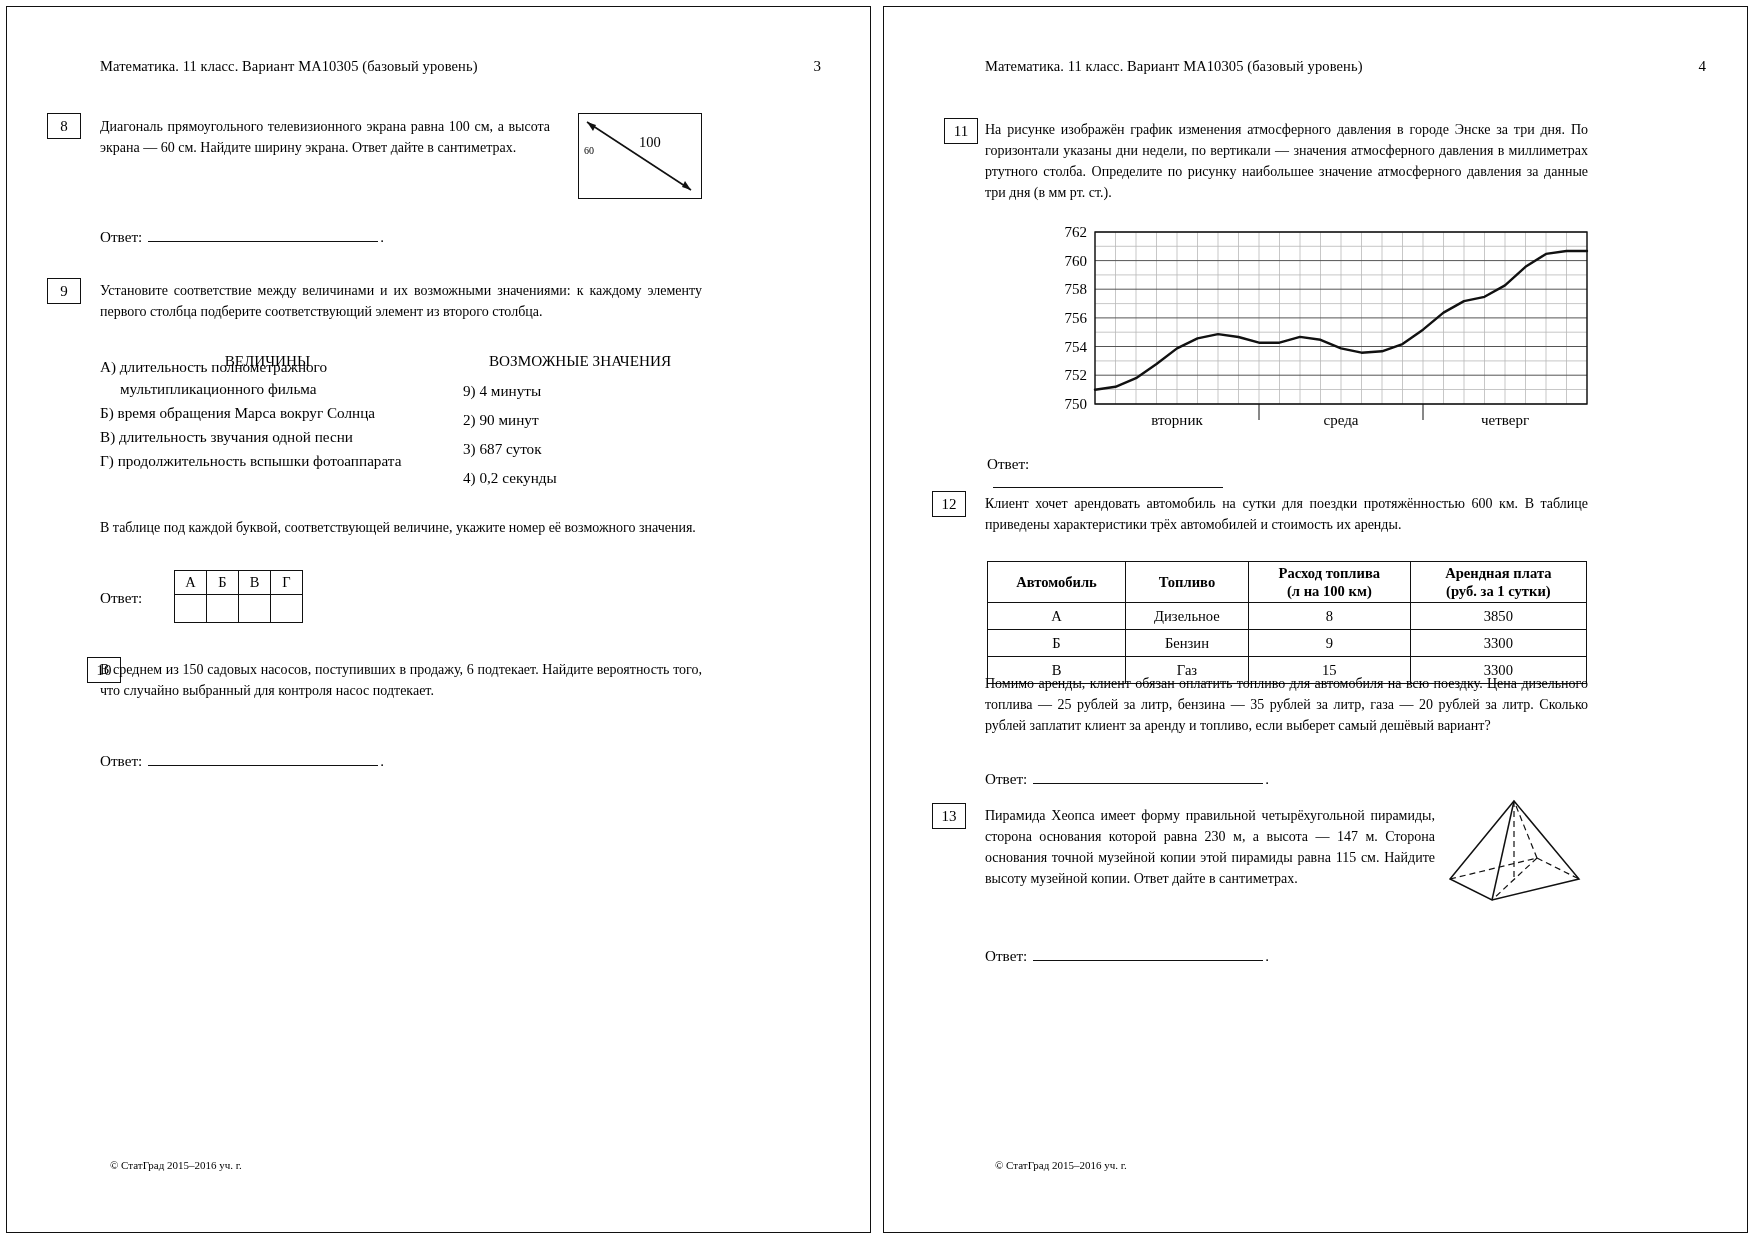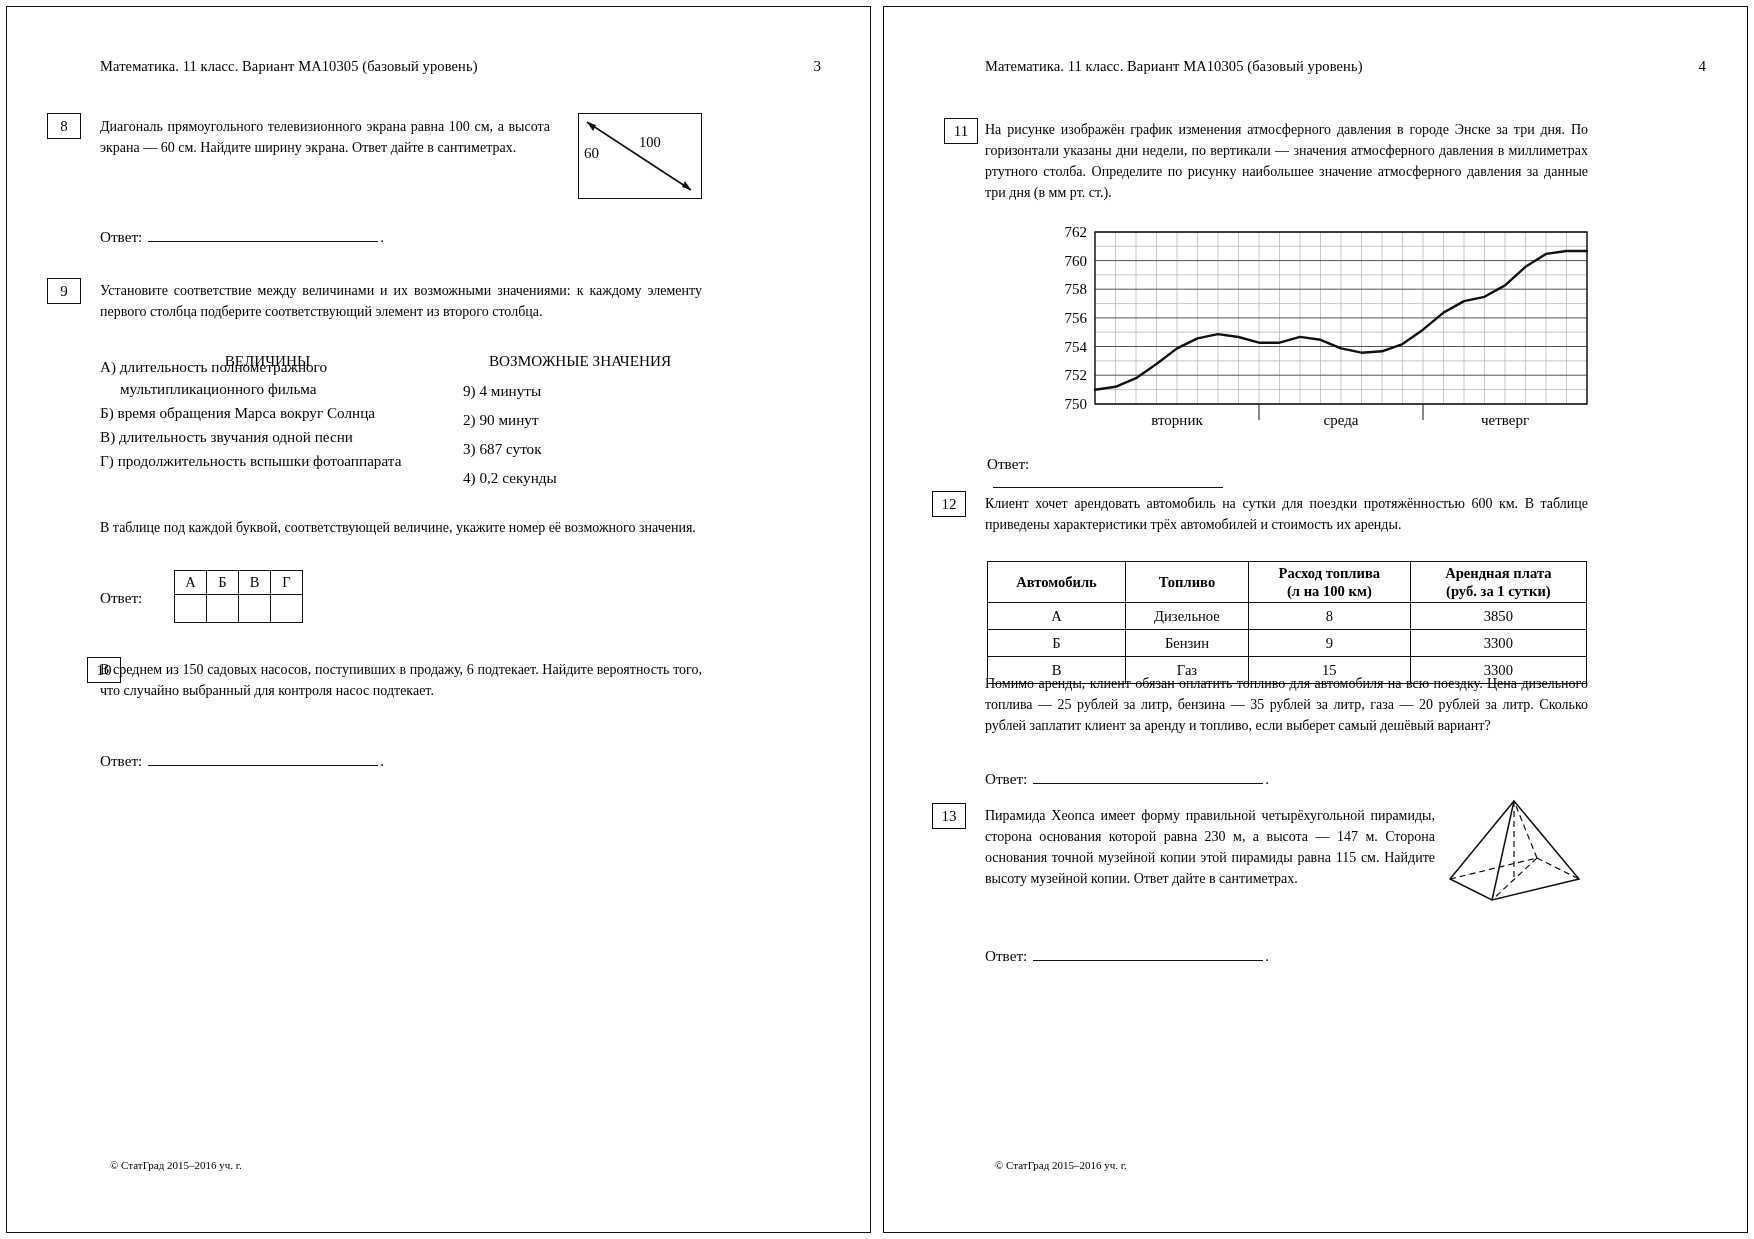--- a/index.html
+++ b/index.html
@@ -46,21 +46,21 @@
 
     <div class="qnum" style="left:47px;top:113px;">8</div>
     <div class="qbody" style="left:100px;top:116px;width:450px;">Диагональ прямоугольного телевизионного экрана равна 100 см, а высота экрана — 60 см. Найдите ширину экрана. Ответ дайте в сантиметрах.</div>
 
     <div class="tv" style="left:578px;top:113px;width:124px;height:86px;">
       <svg width="122" height="84" viewBox="0 0 122 84">
         <line x1="8" y1="8" x2="112" y2="76" stroke="#111" stroke-width="1.6"></line>
         <polygon points="112,76 103,73 106,67" fill="#111"></polygon>
         <polygon points="8,8 17,11 14,17" fill="#111"></polygon>
       </svg>
-      <span style="position:absolute;left:5px;top:31px;font-size:15px;">60</span>
+      <span style="position:absolute;left:5px;top:31px;font-size:10px;">60</span>
       <span style="position:absolute;left:60px;top:20px;font-size:14.5px;">100</span>
     </div>
 
     <div class="ans" style="left:100px;top:227px;">
       <span>Ответ:</span><span class="line"></span><span class="dot">.</span>
     </div>
 
     <div class="qnum" style="left:47px;top:278px;">9</div>
     <div class="qbody" style="left:100px;top:280px;width:602px;">Установите соответствие между величинами и их возможными значениями: к каждому элементу первого столбца подберите соответствующий элемент из второго столбца.</div>
 

